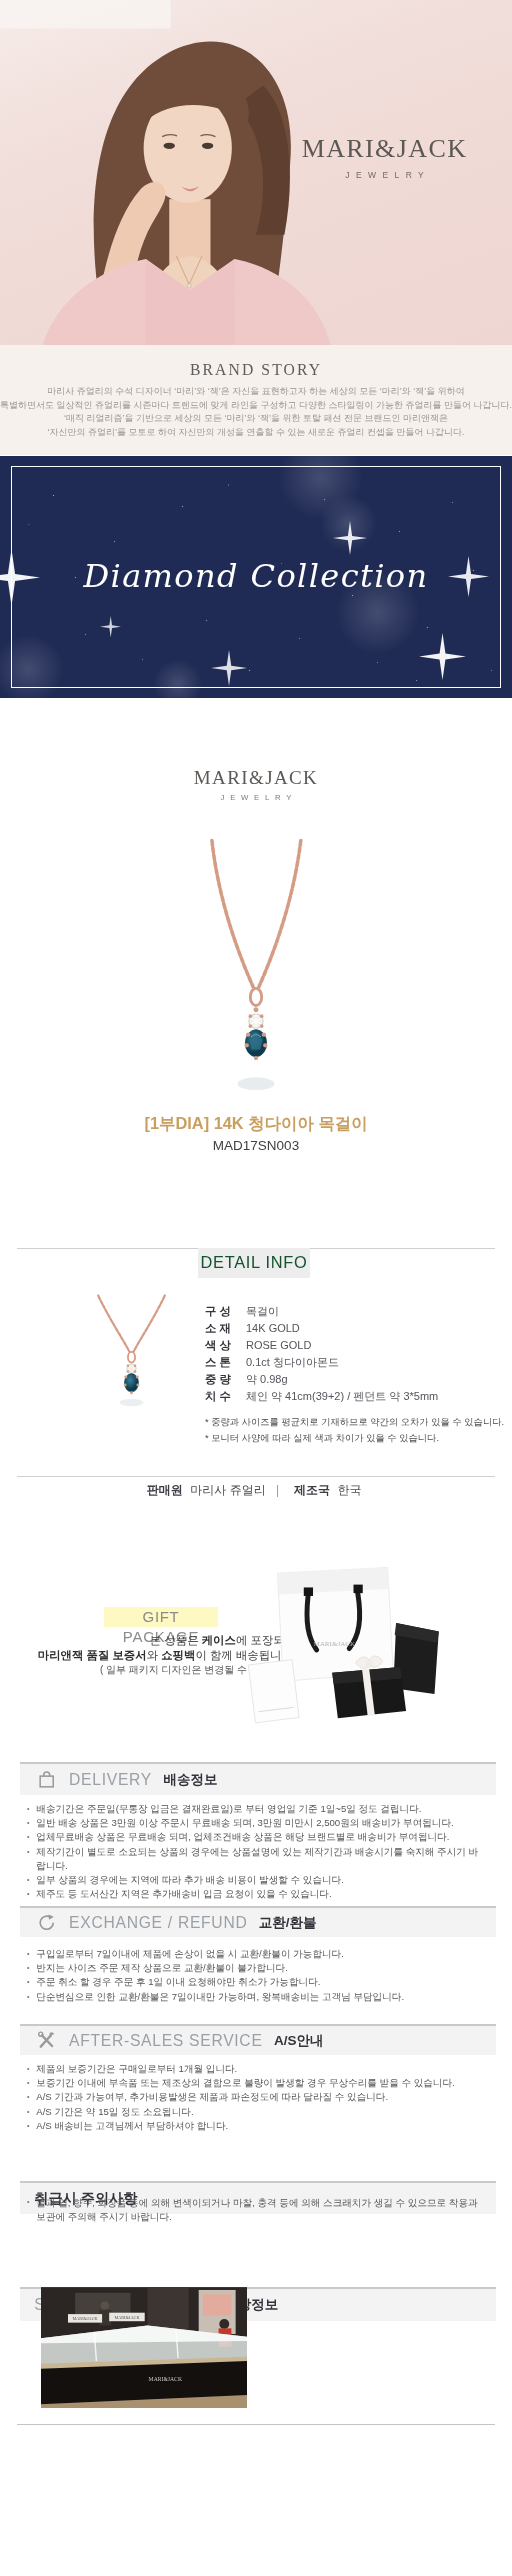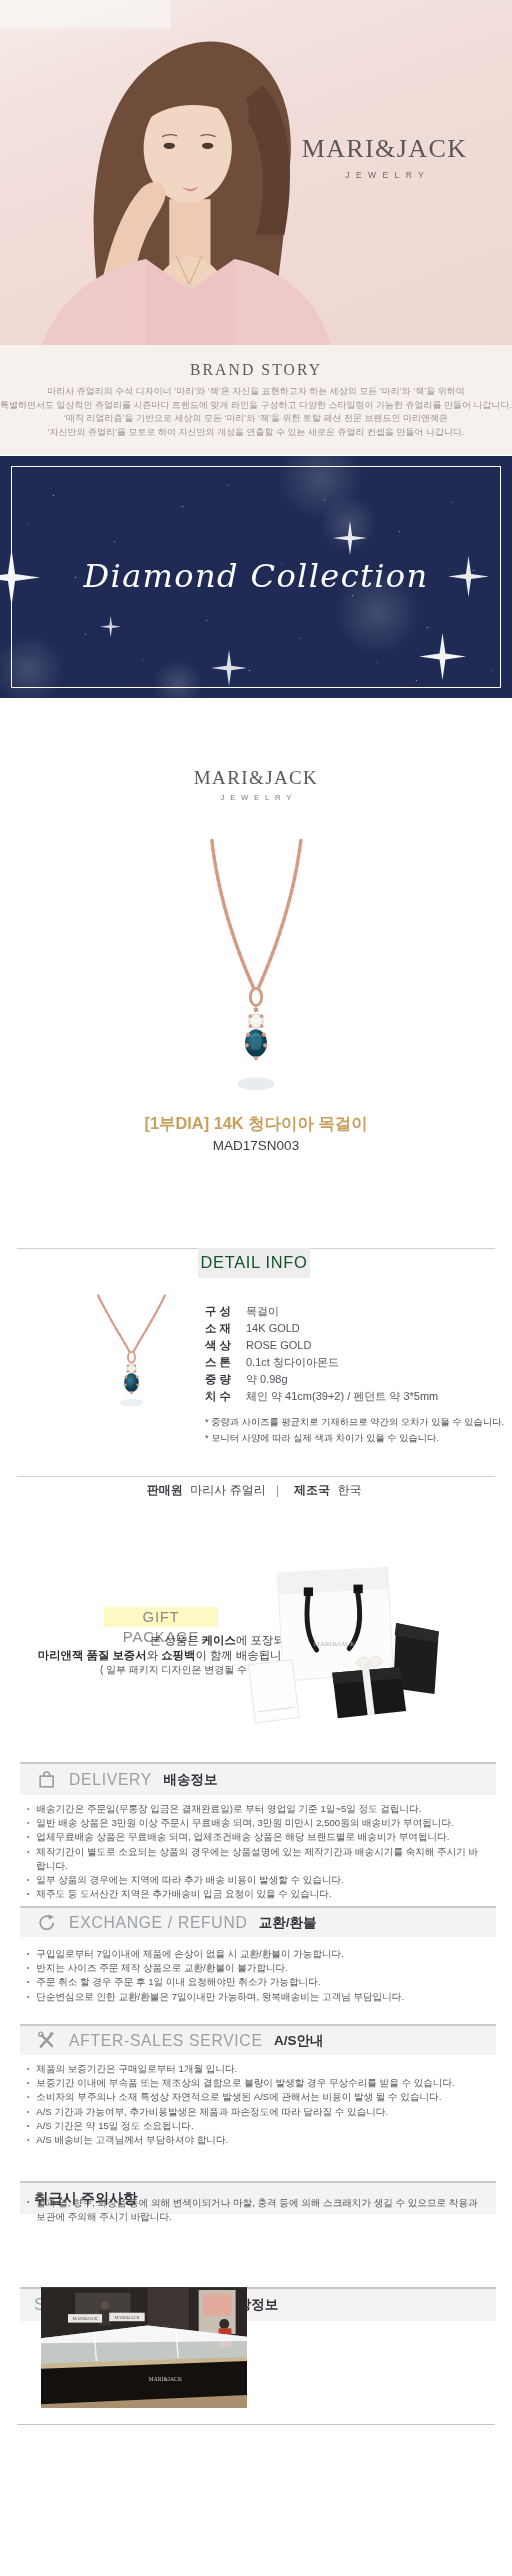--- a/index.html
+++ b/index.html
@@ -335,21 +335,20 @@
       <path d="M23 5 a6 6 0 0 1 8 2 l-4 1 l-1 4 a6 6 0 0 1 -3 -7 Z" fill="#9a9a9a"></path>
       <path d="M10 9 L27 27" stroke="#9a9a9a" stroke-width="4" stroke-linecap="round"></path>
       <circle cx="8" cy="7" r="3.4" fill="none" stroke="#9a9a9a" stroke-width="2.4"></circle>
     </svg>
     <span class="bar-en">AFTER-SALES SERVICE</span>
     <span class="bar-ko">A/S안내</span>
   </div>
   <ul id="bullets-as" class="abs bullets">
     <li>제품의 보증기간은 구매일로부터 1개월 입니다.</li>
     <li>보증기간 이내에 부속품 또는 제조상의 결함으로 불량이 발생할 경우 무상수리를 받을 수 있습니다.</li>
-    <li>소비자의 부주의나 소재 특성상 자연적으로 발생된 A/S에 관해서는 비용이 발생 될 수 있습니다.</li>
     <li>A/S 기간과 가능여부, 추가비용발생은 제품과 파손정도에 따라 달라질 수 있습니다.</li>
     <li>A/S 기간은 약 15일 정도 소요됩니다.</li>
     <li>A/S 배송비는 고객님께서 부담하셔야 합니다.</li>
   </ul>
 
   <div id="bar-caution" class="abs bar">
     <span class="bar-ko">취급시 주의사항</span>
   </div>
   <ul id="bullets-caution" class="abs bullets">
     <li>물과 열, 향수, 화장품 등에 의해 변색이되거나 마찰, 충격 등에 의해 스크래치가 생길 수 있으므로 착용과 보관에 주의해 주시기 바랍니다.</li>

